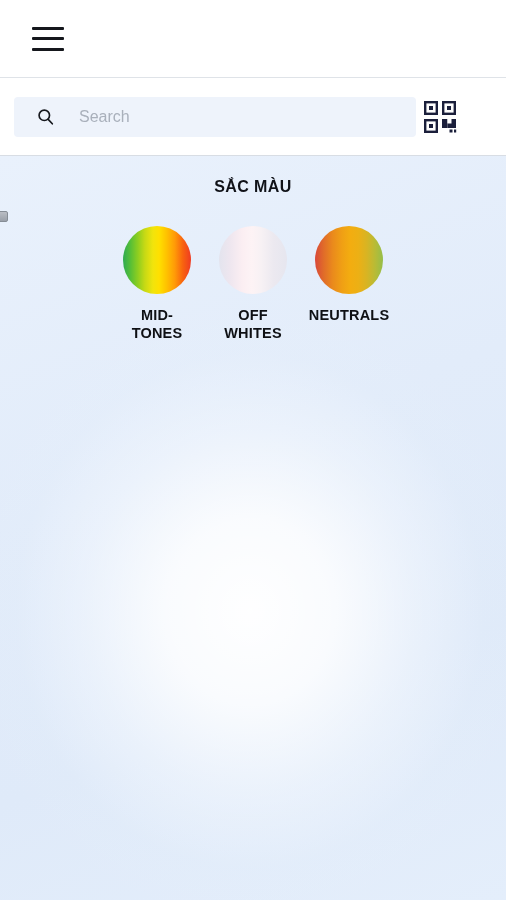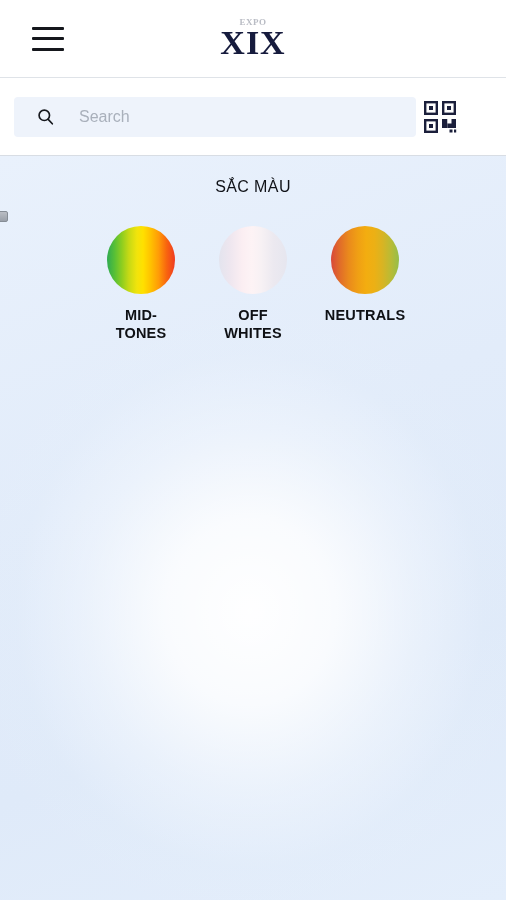--- a/index.html
+++ b/index.html
@@ -164,32 +164,32 @@
     height: 11px;
     background: linear-gradient(180deg, #b9bdc4 0%, #9aa0a9 100%);
     border: 1px solid #868d96;
     border-radius: 2px;
     cursor: pointer;
   }
 
   .section-title {
     text-align: center;
     font-size: 16px;
-    font-weight: 400;
+    font-weight: 700;
     letter-spacing: 0.4px;
     color: #101218;
     padding-top: 22px;
     user-select: none;
   }
 
   .swatch-row {
     display: flex;
     justify-content: center;
     align-items: flex-start;
-    gap: 30px;
+    gap: 14px;
     padding: 30px 22px 0 22px;
   }
 
   .swatch {
     width: 82px;
     display: flex;
     flex-direction: column;
     align-items: center;
     cursor: pointer;
   }
@@ -245,24 +245,20 @@
 <div class="app">
 
   <div class="topbar">
 
     <div class="hamburger">
       <span></span>
       <span></span>
       <span></span>
     </div>
 
-    <div class="brand">
-      <span class="brand-sup">EXPO</span>
-      <span class="brand-main">XIX</span>
-    </div>
 
   </div>
 
   <div class="searchrow">
 
     <div class="searchbox">
       <svg class="search-icon" viewBox="0 0 24 24" fill="none" stroke="currentColor" stroke-width="2.1" stroke-linecap="round" stroke-linejoin="round">
         <circle cx="10.5" cy="10.5" r="6.6"></circle>
         <line x1="15.4" y1="15.6" x2="20.6" y2="21.2"></line>
       </svg>

